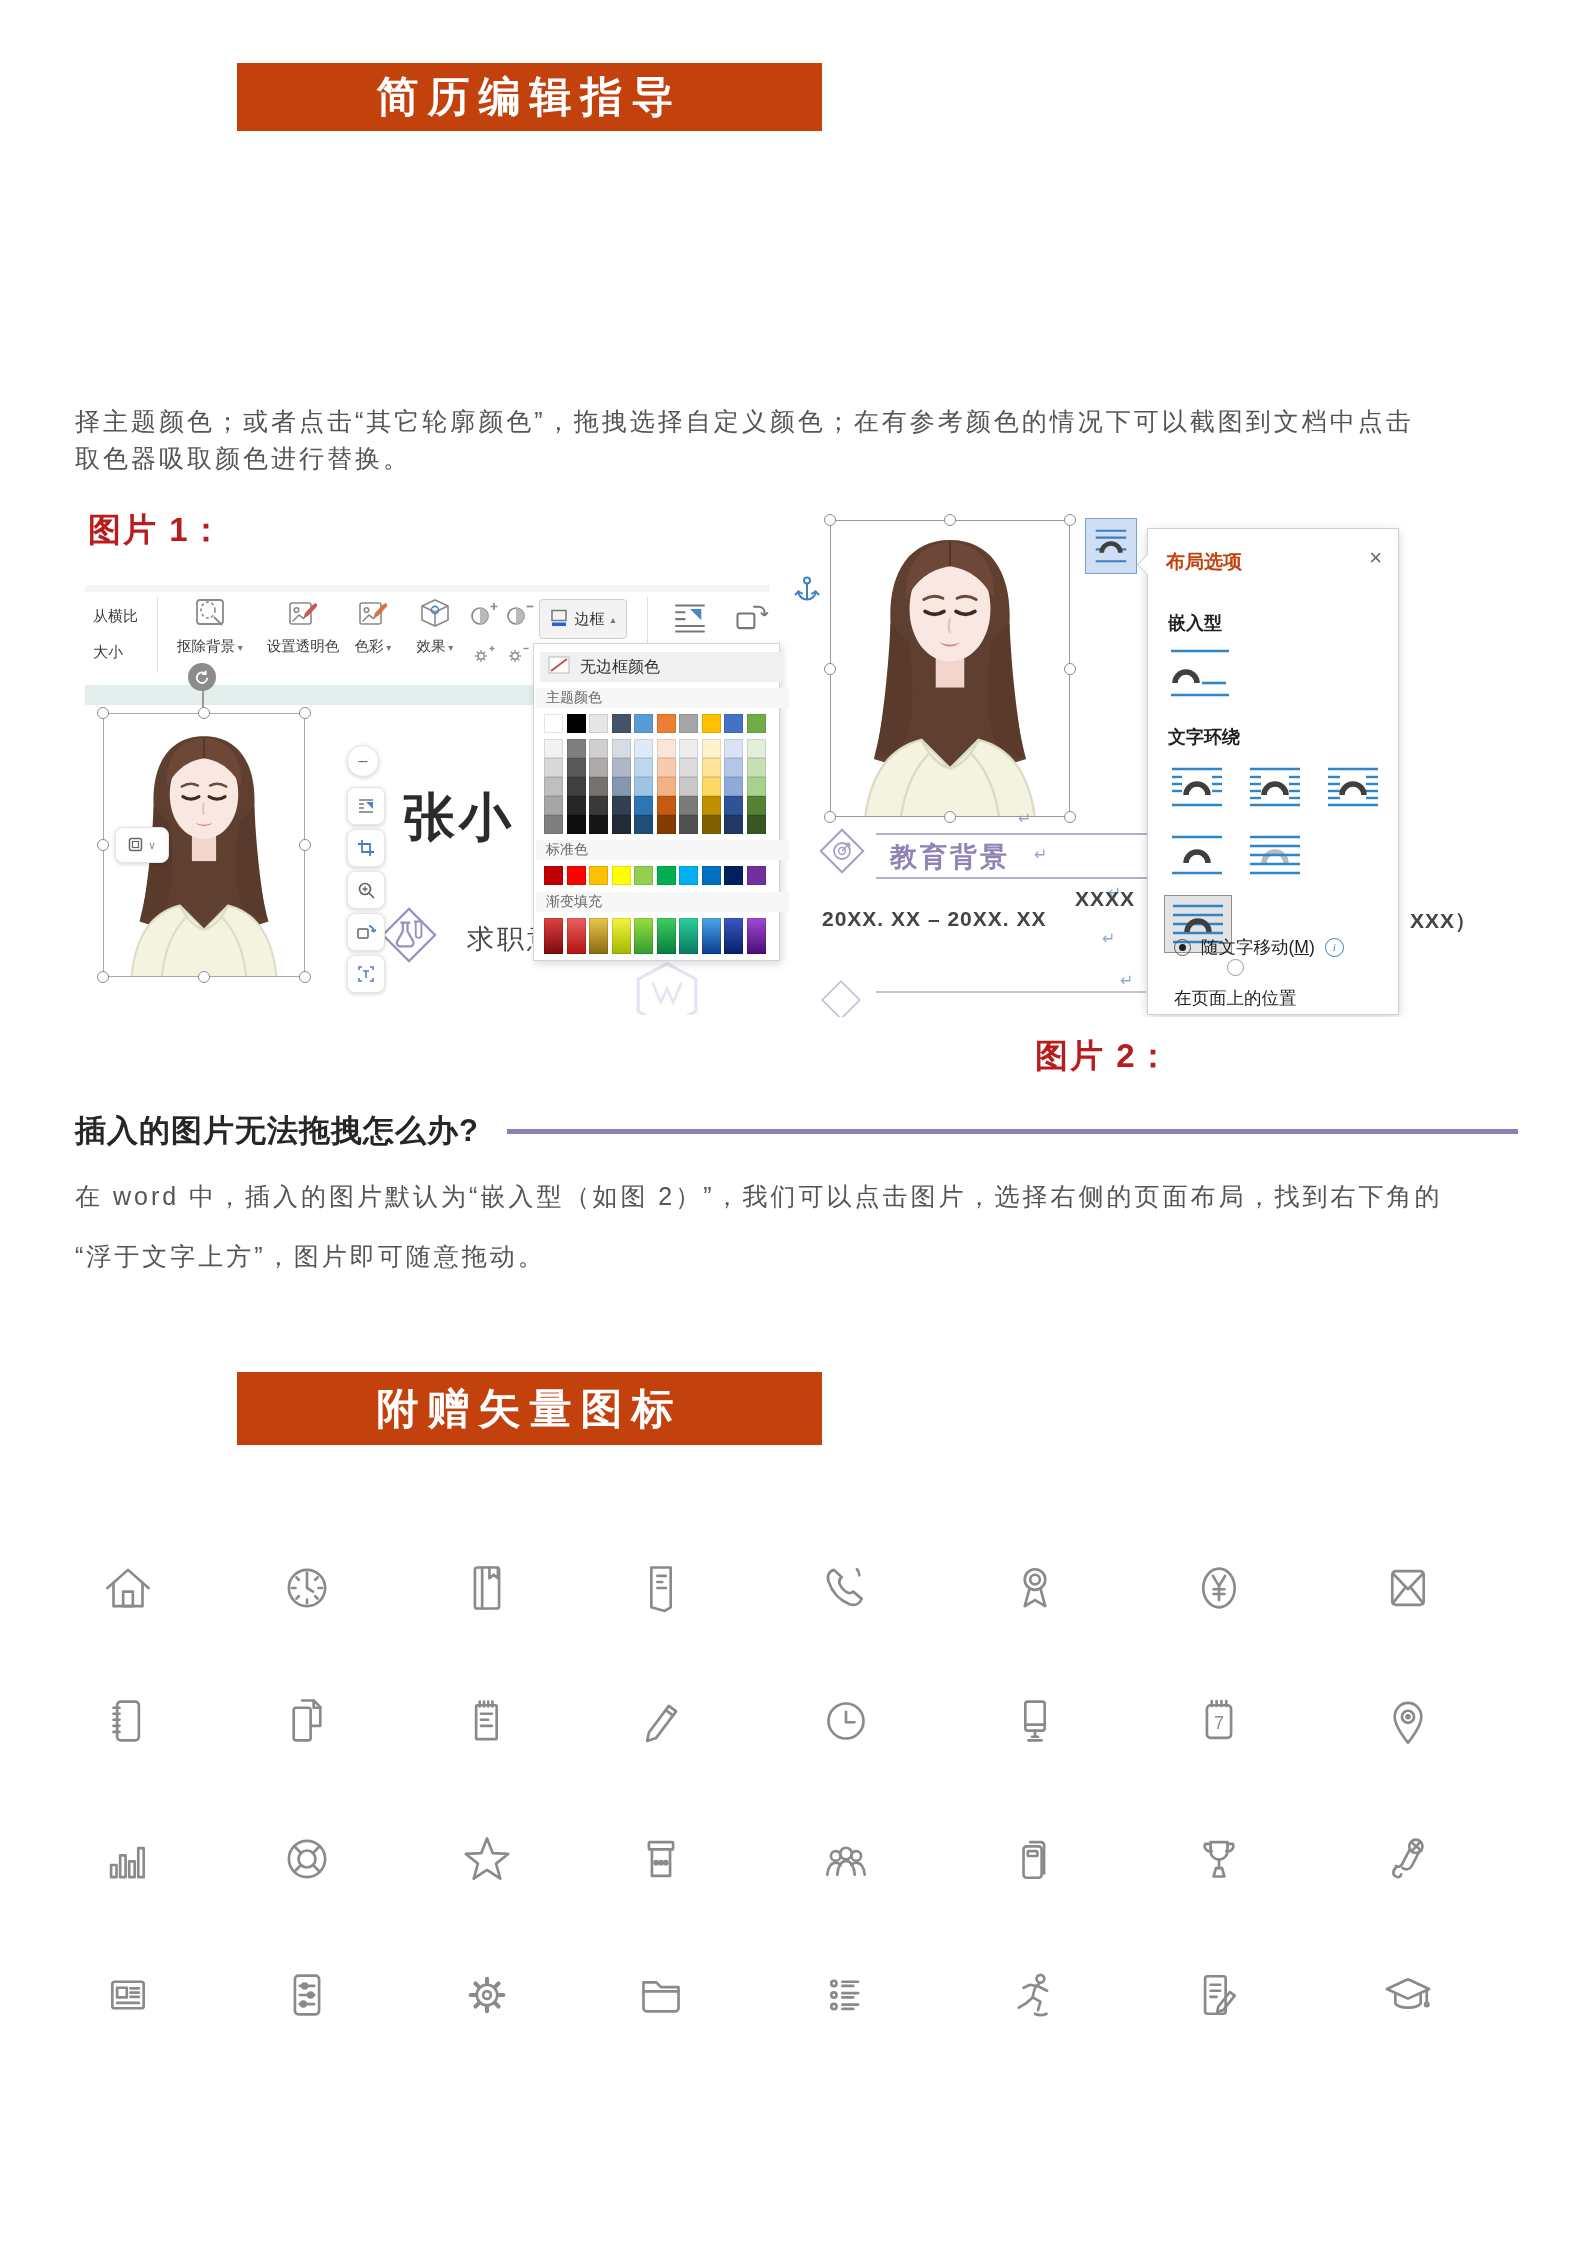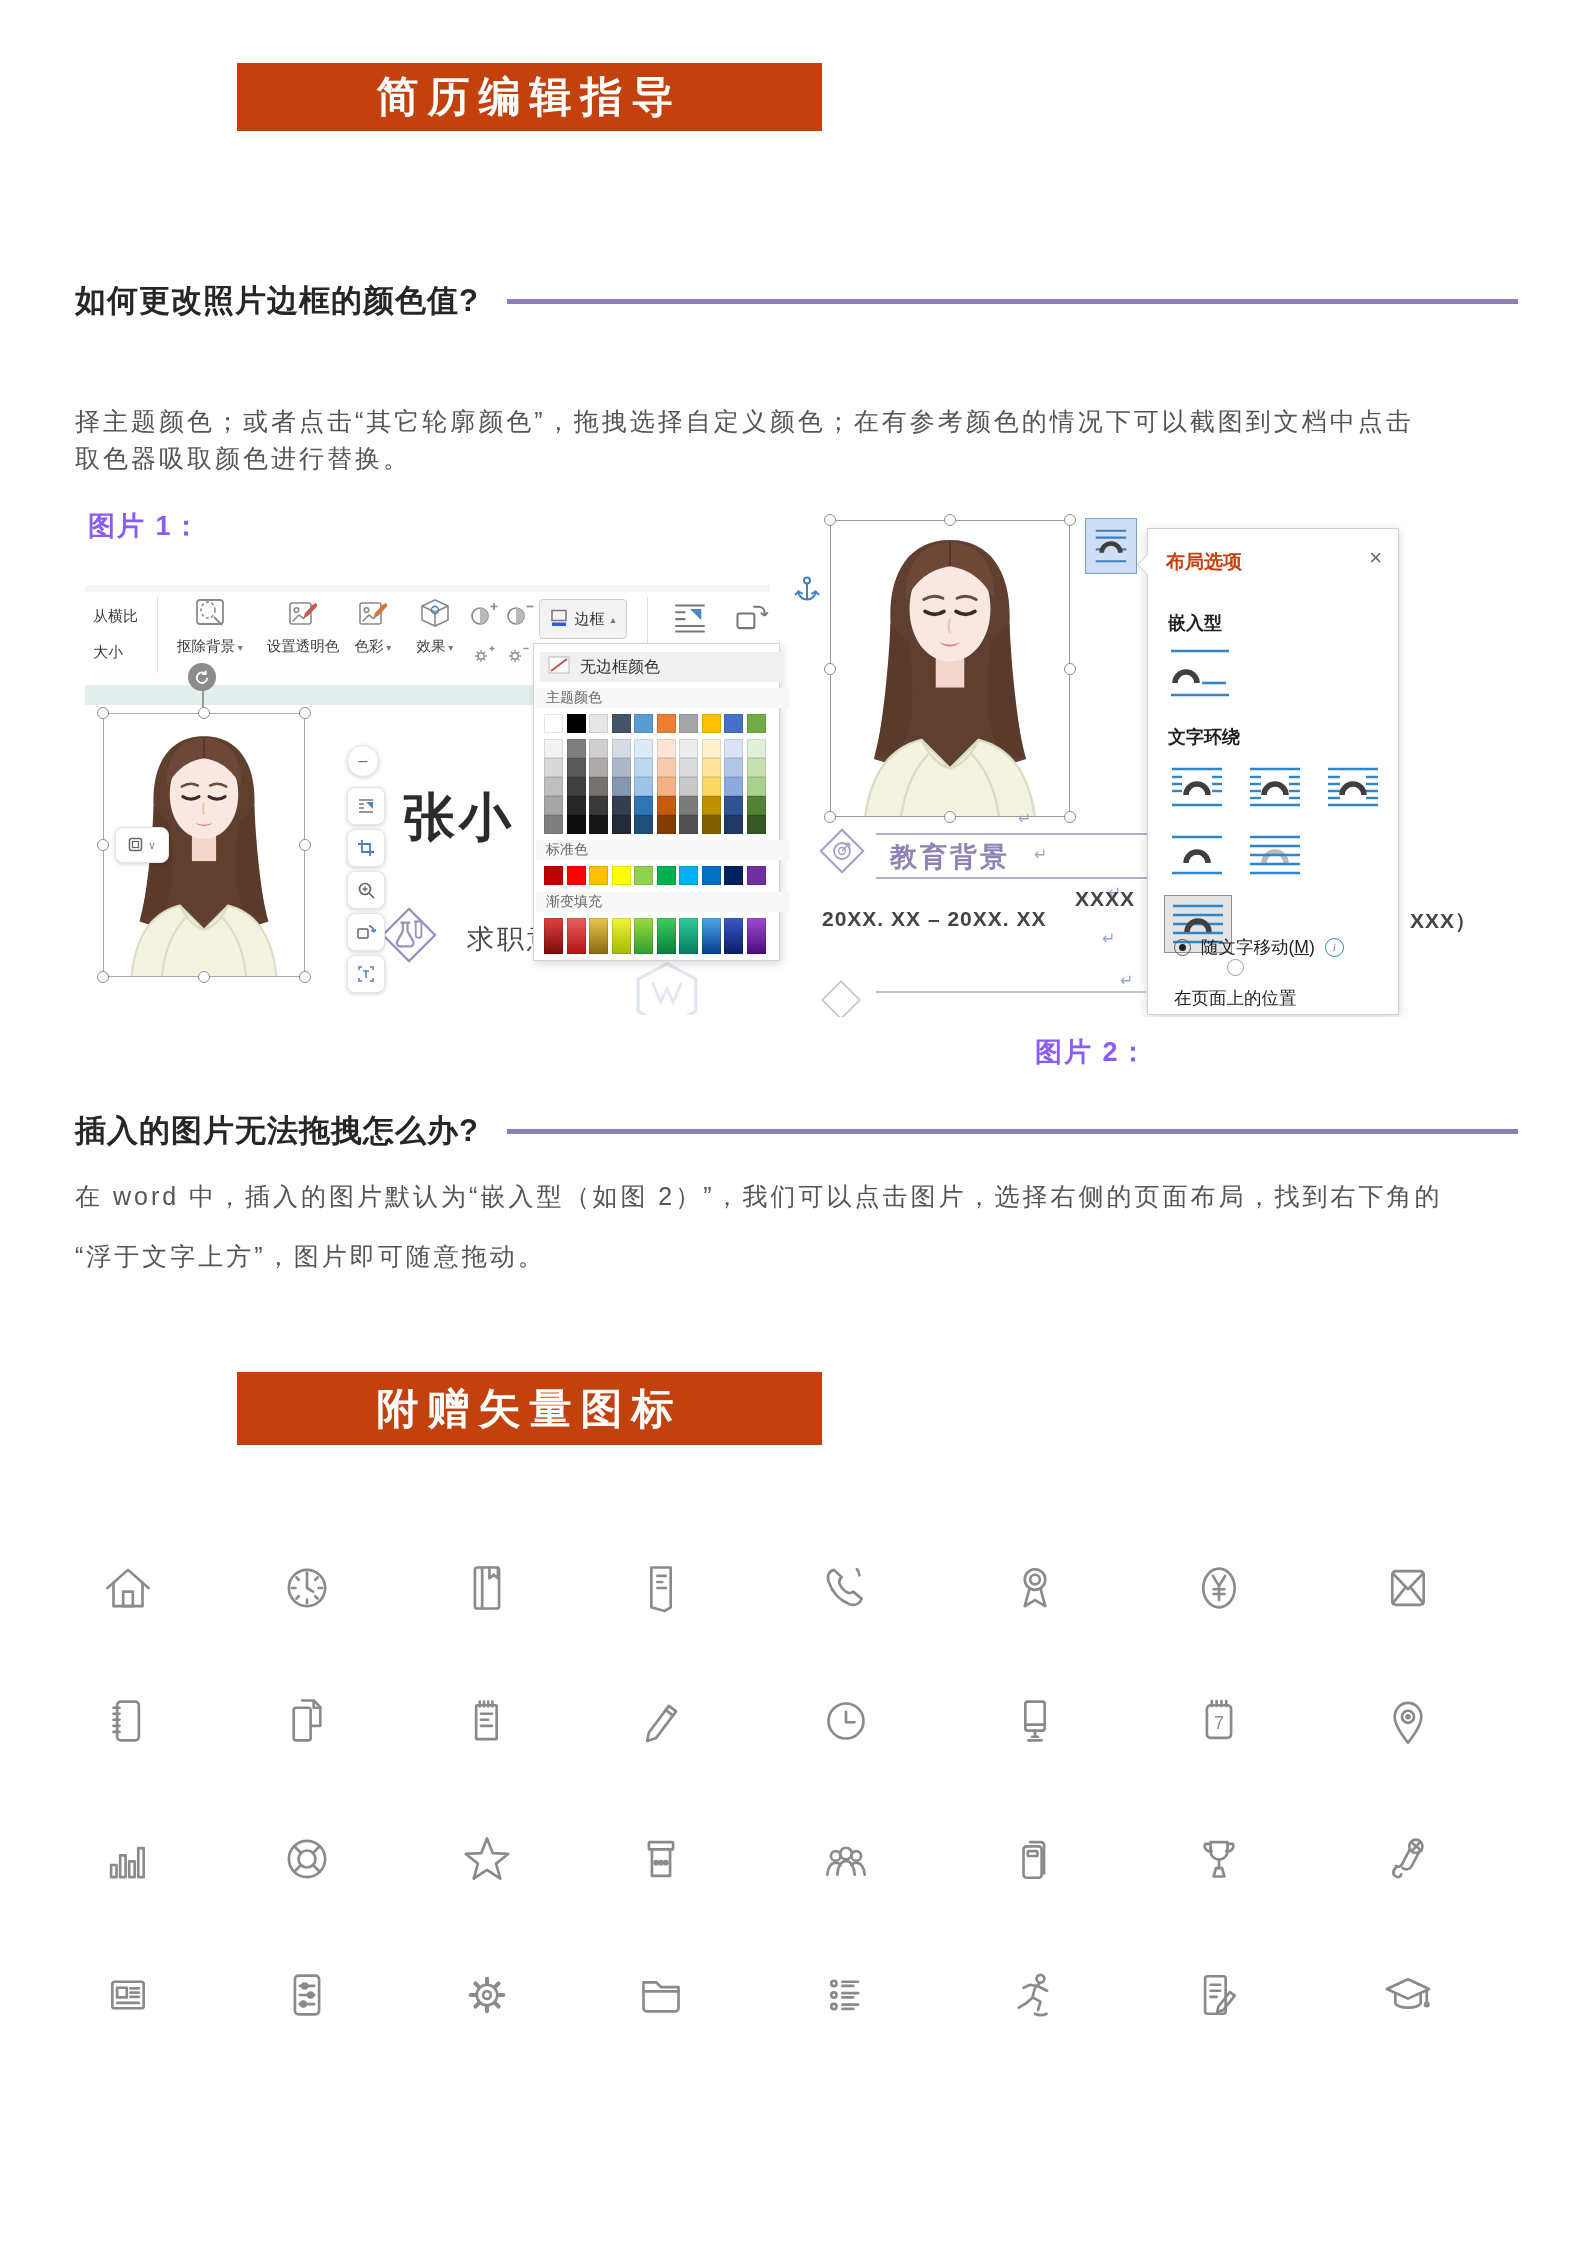--- a/index.html
+++ b/index.html
@@ -5,21 +5,21 @@
   html,body{margin:0;padding:0;background:#fff;}
   body{font-family:"Liberation Sans","DejaVu Sans",sans-serif;}
   .page{position:relative;width:1587px;height:2245px;background:#fff;overflow:hidden;}
   .a{position:absolute;box-sizing:border-box;}
   .banner{left:237px;width:585px;background:#c2410c;color:#fff;display:flex;align-items:center;justify-content:center;
           font-size:42px;font-weight:bold;letter-spacing:9px;}
   .sec-head{left:75px;width:1443px;display:flex;align-items:center;}
   .sec-title{font-size:31px;font-weight:bold;color:#262626;letter-spacing:1px;white-space:nowrap;}
   .sec-rule{flex:1;height:5px;background:#8F7FB5;margin-left:28px;}
   .bodyline{font-size:25px;color:#555;letter-spacing:3px;white-space:nowrap;}
-  .fig-label{font-size:27px;font-weight:bold;color:#8b5cf6;letter-spacing:2px;}
+  .fig-label{font-size:33px;font-weight:bold;color:#b91c1c;letter-spacing:2px;}
   
   .wbox{background:#fff;}
   .tb-lbl{font-size:15px;color:#3c3c3c;}
   .tbg{position:absolute;top:12px;width:92px;text-align:center;}
   .tbg .tbl{font-size:14.5px;color:#3c3c3c;margin-top:4px;white-space:nowrap;}
   .caret{font-size:10px;color:#777;}
   .vdiv{position:absolute;width:1px;background:#e2e2e2;}
   .borderbtn{display:flex;align-items:center;justify-content:center;gap:6px;border:1px solid #cfcfcf;background:#f3f3f3;border-radius:4px;font-size:15px;color:#333;}
   .dropdown{background:#fff;border:1px solid #d4d4d4;box-shadow:2px 3px 8px rgba(0,0,0,.15);z-index:6;}
   .dd-row{position:absolute;left:6px;width:235px;height:30px;background:#f0f0f0;display:flex;align-items:center;gap:10px;padding-left:8px;font-size:16px;color:#333;}
@@ -59,24 +59,20 @@
 </style>
 </head>
 <body>
 
 <div class="page">
 
   <div class="a banner" style="top:63px;height:68px;">
     <span>简历编辑指导</span>
   </div>
 
-  <div class="a sec-head" style="top:280px;">
-    <span class="sec-title">如何更改照片边框的颜色值?</span>
-    <span class="sec-rule"></span>
-  </div>
 
   <div class="a bodyline" style="left:75px;top:405px;">择主题颜色；或者点击“其它轮廓颜色”，拖拽选择自定义颜色；在有参考颜色的情况下可以截图到文档中点击</div>
   <div class="a bodyline" style="left:75px;top:442px;">取色器吸取颜色进行替换。</div>
 
   <div class="a fig-label" style="left:88px;top:508px;">图片 1：</div>
 
   <div class="a wbox" id="w1" style="left:85px;top:585px;width:790px;height:430px;overflow:hidden;">
     <div class="a" style="left:0;top:0;width:790px;height:7px;background:#f4f4f4;"></div>
 
     <div class="a tb-lbl" style="left:8px;top:22px;">从横比</div>

